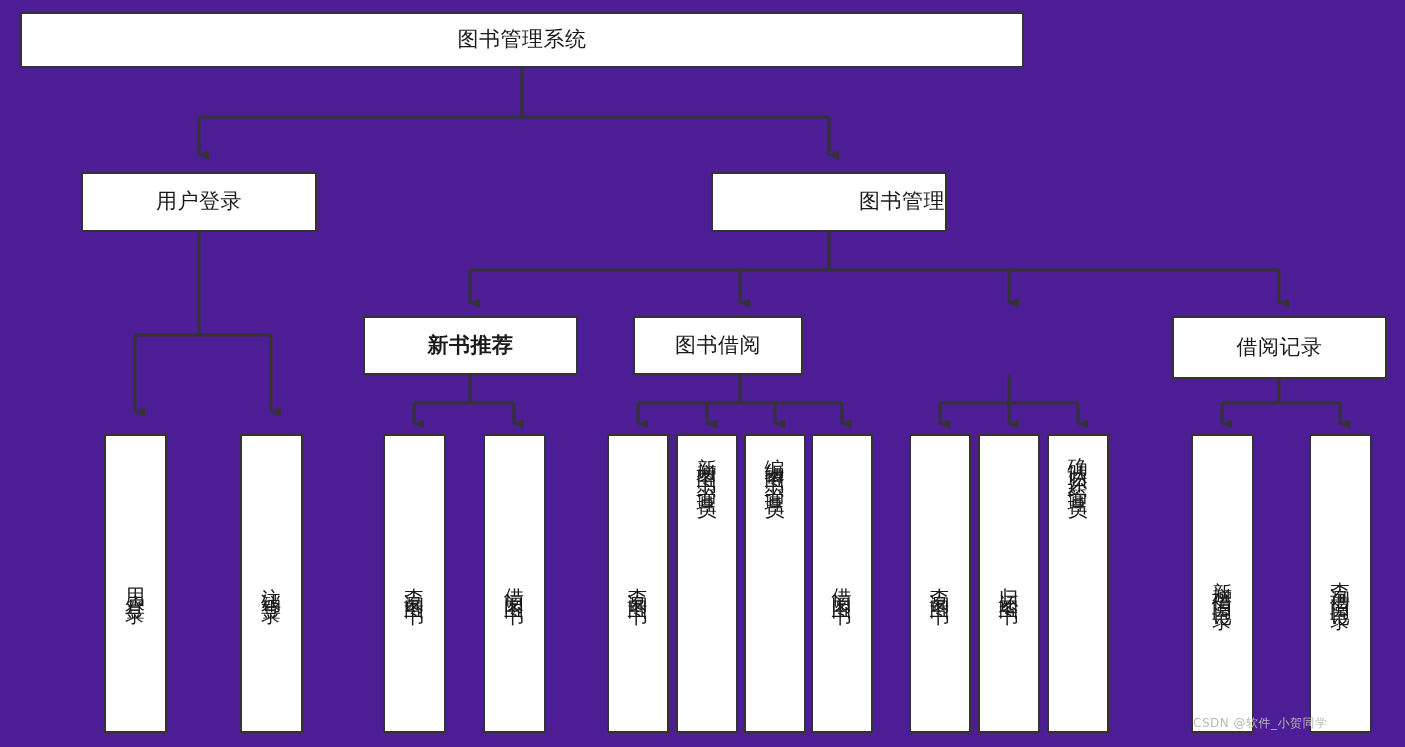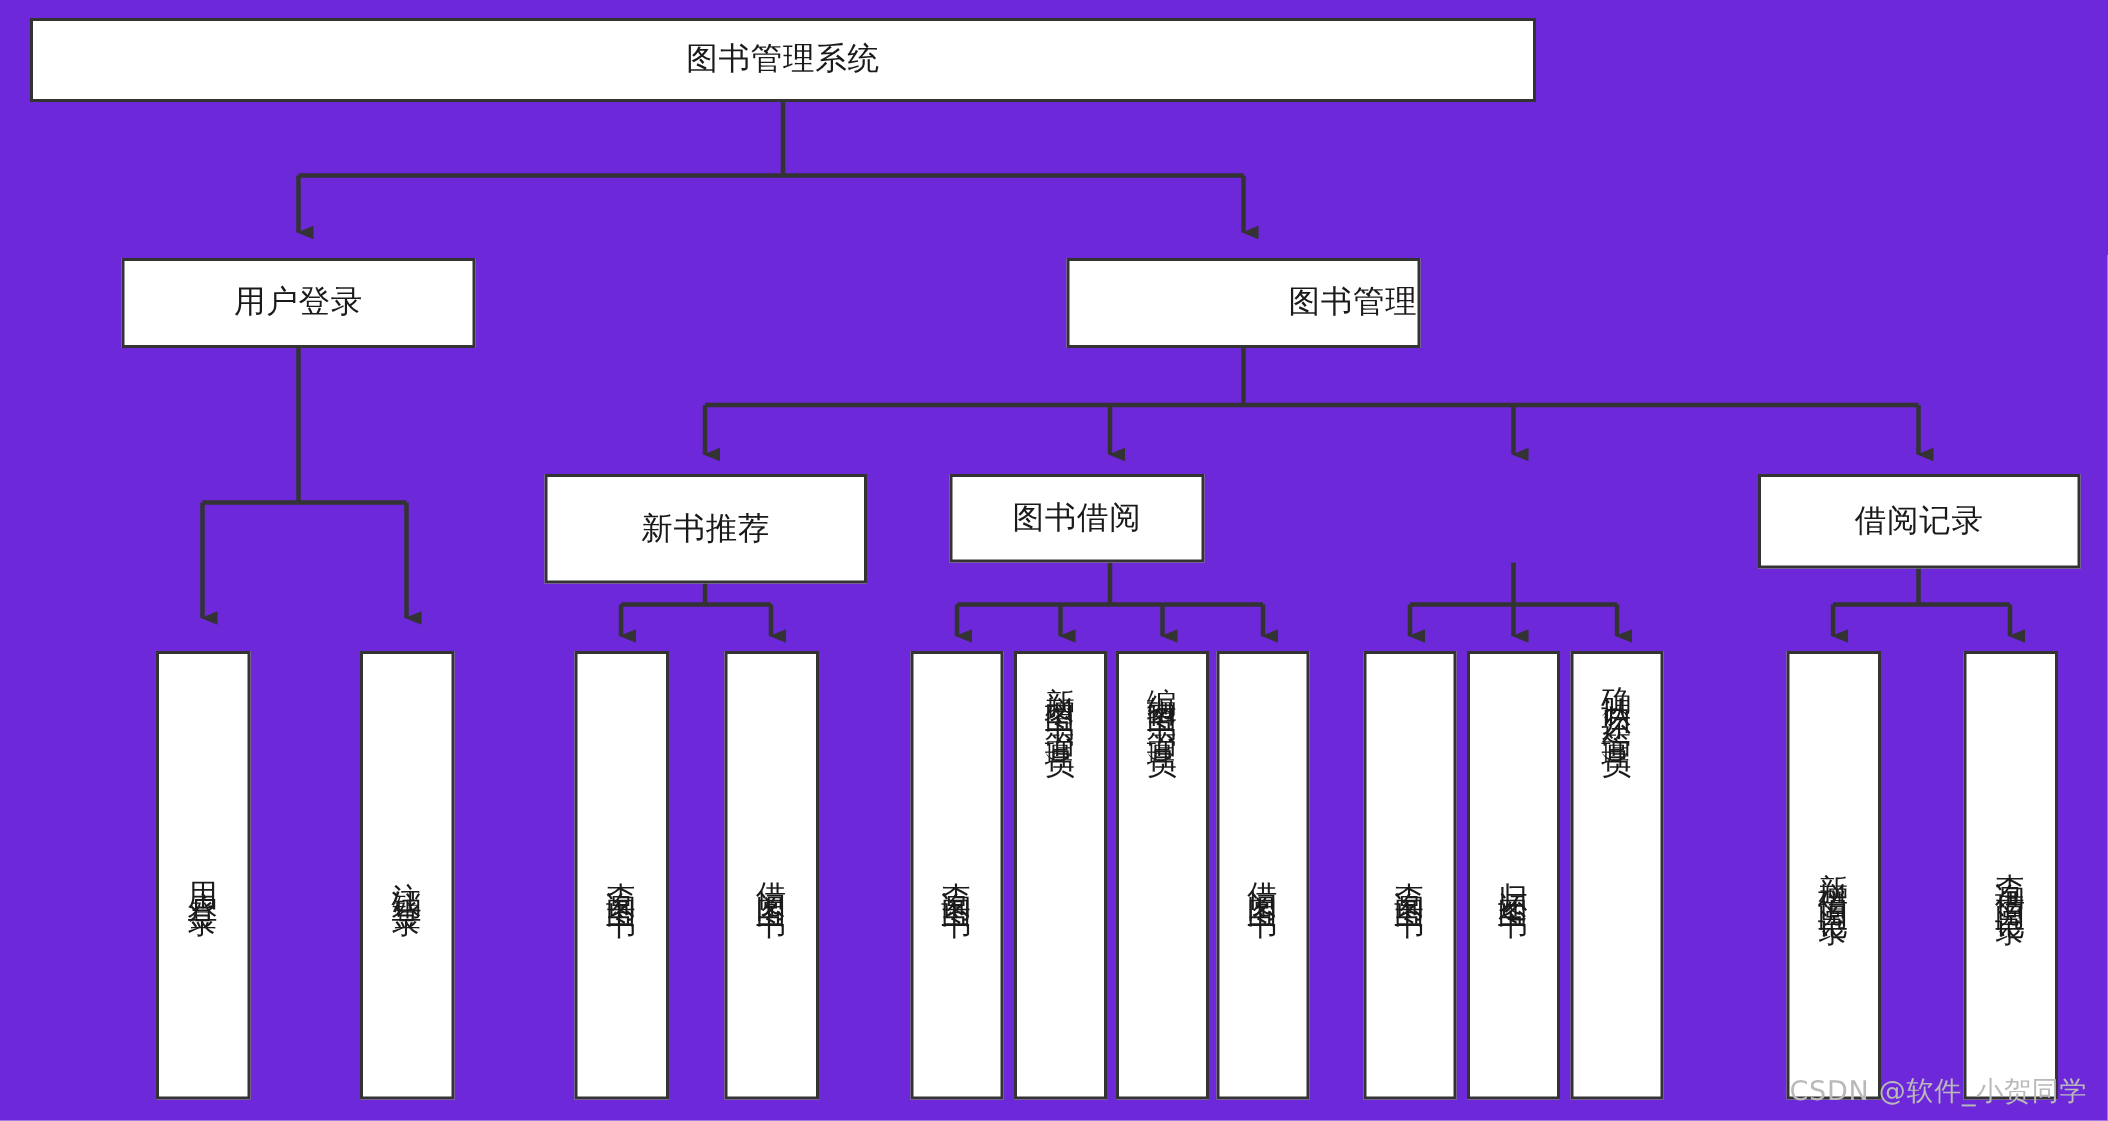--- a/index.html
+++ b/index.html
@@ -10,21 +10,21 @@
   body {
     width: 1405px;
     height: 747px;
     font-family: "DejaVu Sans", "Liberation Sans", sans-serif;
     overflow: hidden;
   }
   #diagram-root {
     position: relative;
     width: 1405px;
     height: 747px;
-    background: #6d28d9;
+    background: #4c1d95;
   }
   svg#tree-svg {
     position: absolute;
     left: 0;
     top: 0;
     width: 1405px;
     height: 747px;
   }
   .node-box {
     position: absolute;
@@ -57,21 +57,21 @@
   .node-box.vertical {
     align-items: flex-start;
     padding-top: 6px;
   }
   .node-box.vertical.mid {
     align-items: center;
     padding-top: 0;
   }
   .watermark {
     position: absolute;
-    font-size: 18px;
+    font-size: 12px;
     color: #b9b9b9;
     white-space: nowrap;
     letter-spacing: 0.5px;
     user-select: none;
   }
 </style>
 </head>
 <body>
 
 <div id="diagram-root">
@@ -132,21 +132,21 @@
   </div>
 
   <div class="node-box" style="left:81px; top:172px; width:236px; height:60px;">
     <span class="node-label-h">用户登录</span>
   </div>
 
   <div class="node-box" style="left:711px; top:172px; width:236px; height:60px;justify-content:flex-end;">
     <span class="node-label-h">图书管理</span>
   </div>
 
-  <div class="node-box" style="left:363px; top:316px; width:215px; height:73px;">
+  <div class="node-box" style="left:363px; top:316px; width:215px; height:59px;font-weight:bold;">
     <span class="node-label-h">新书推荐</span>
   </div>
 
   <div class="node-box" style="left:633px; top:316px; width:170px; height:59px;">
     <span class="node-label-h">图书借阅</span>
   </div>
 
 
   <div class="node-box" style="left:1172px; top:316px; width:215px; height:63px;">
     <span class="node-label-h">借阅记录</span>

